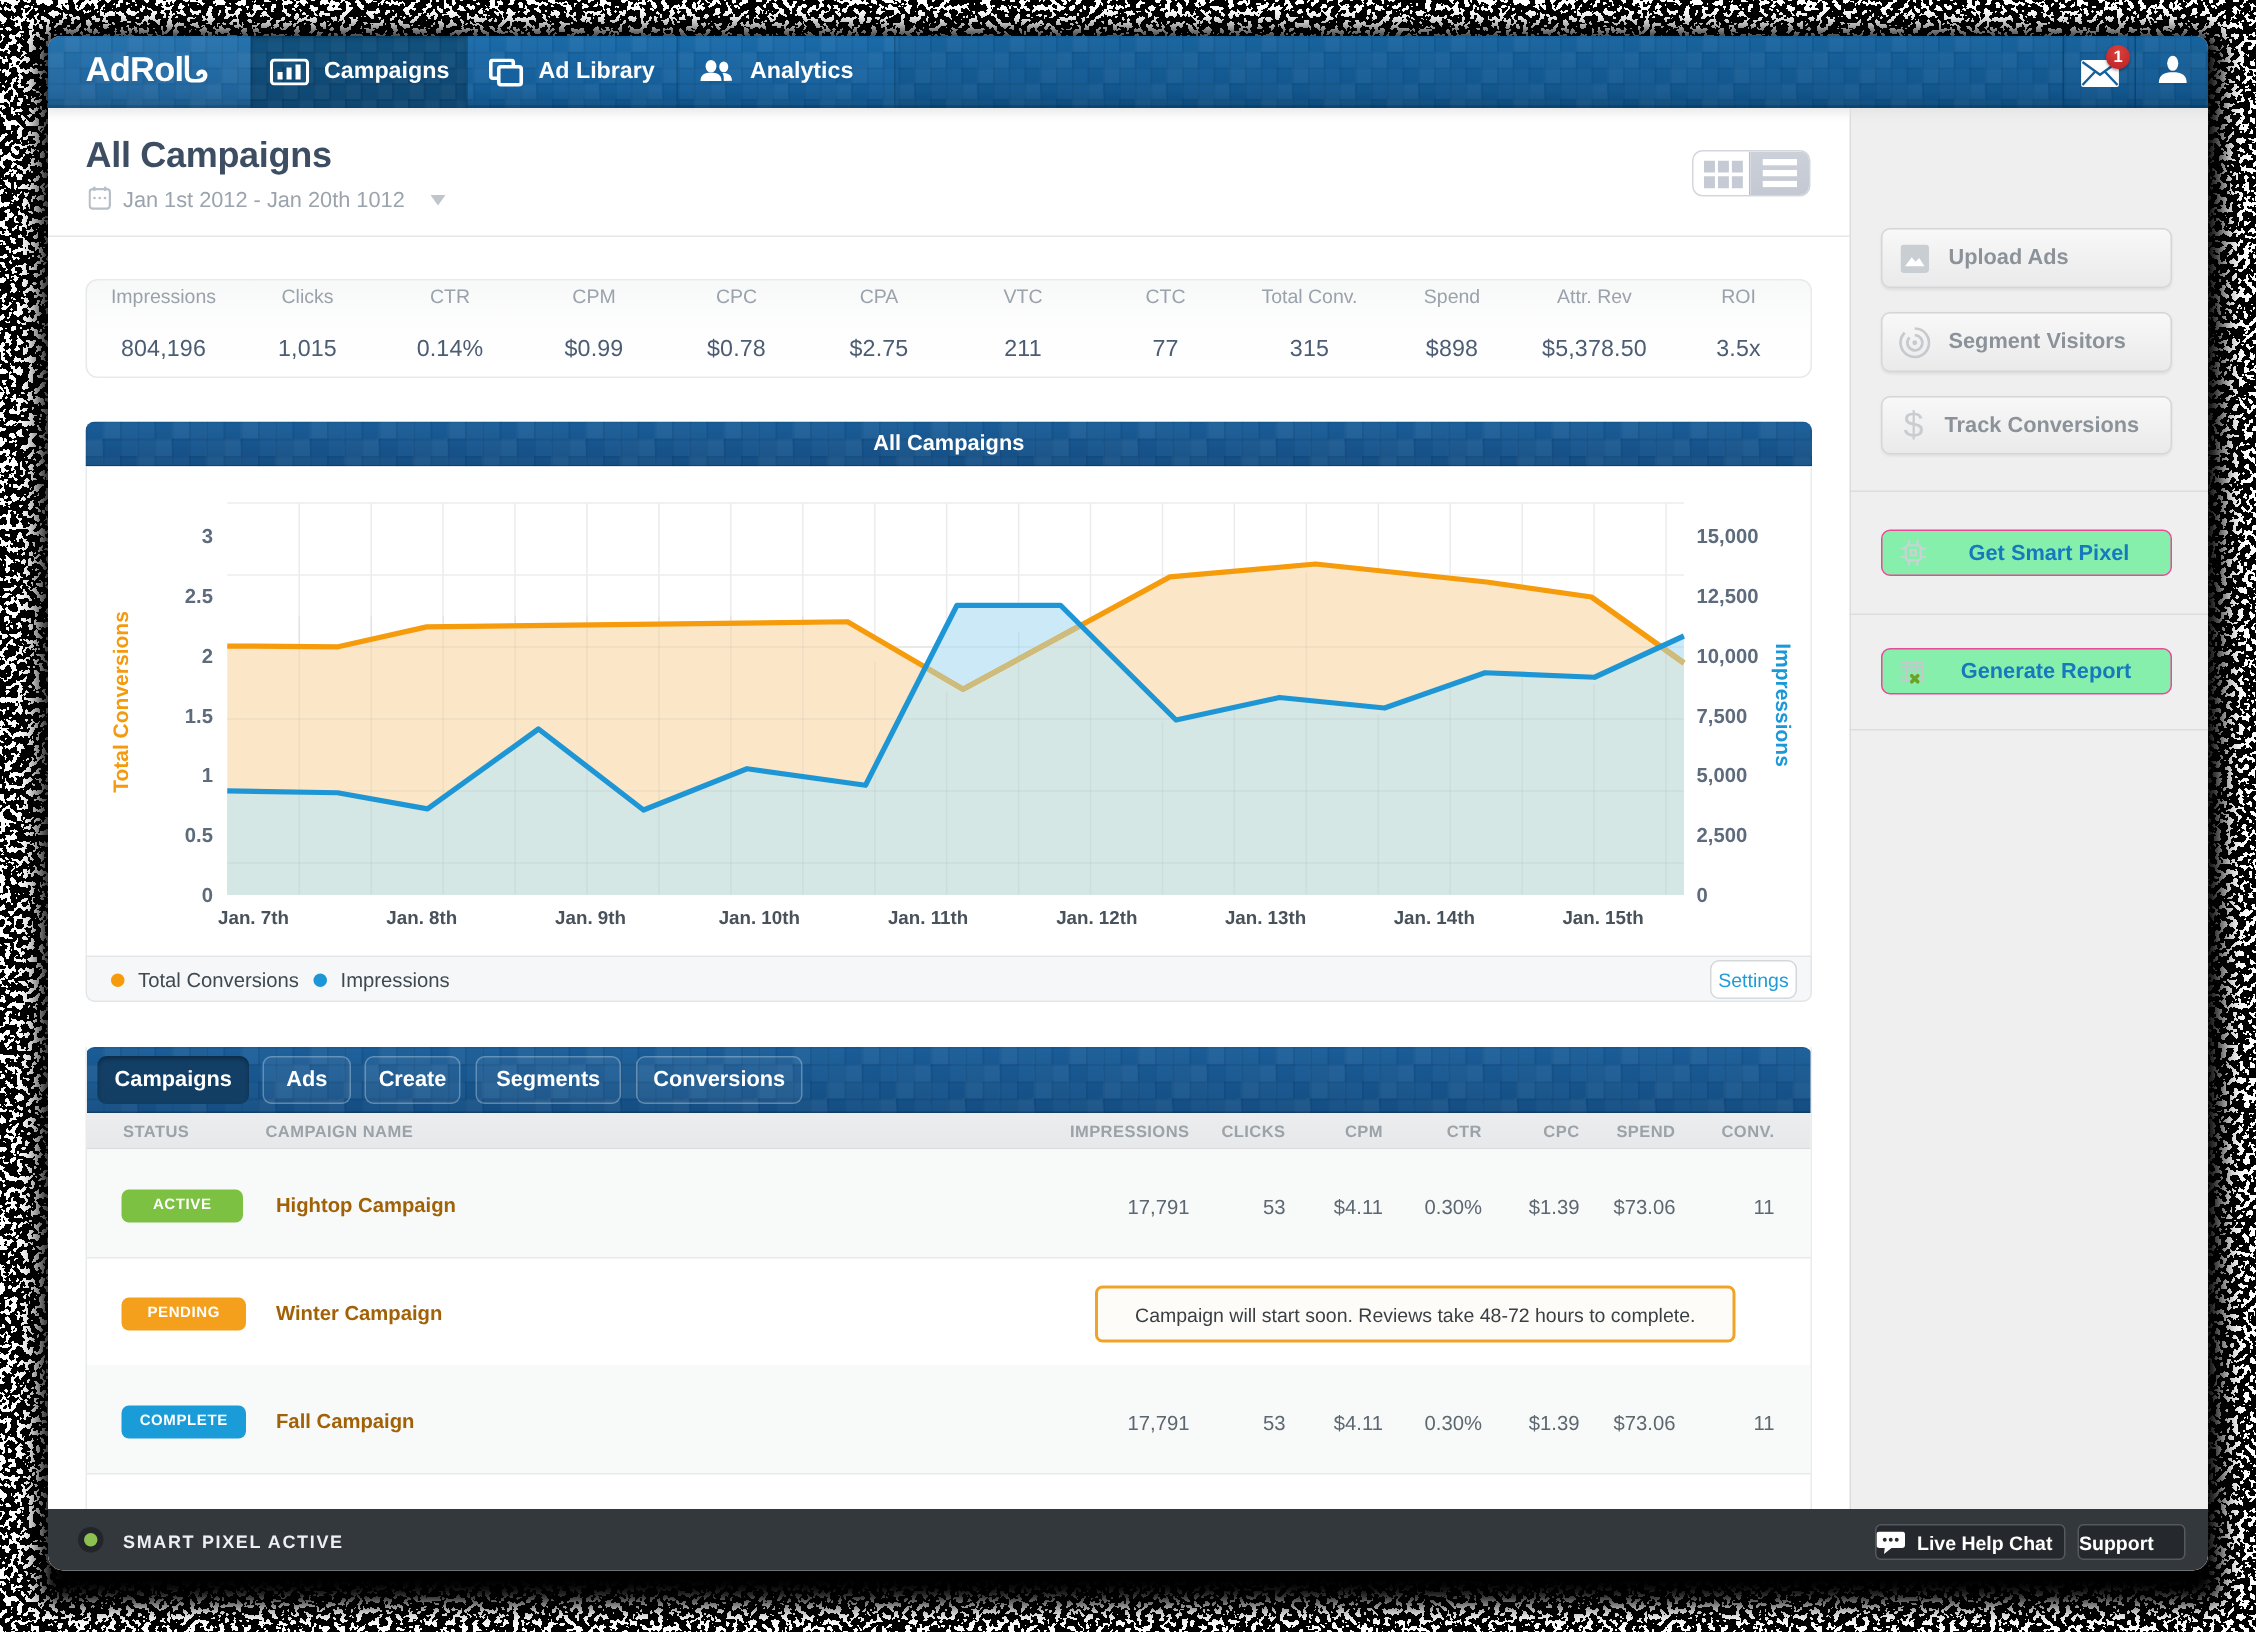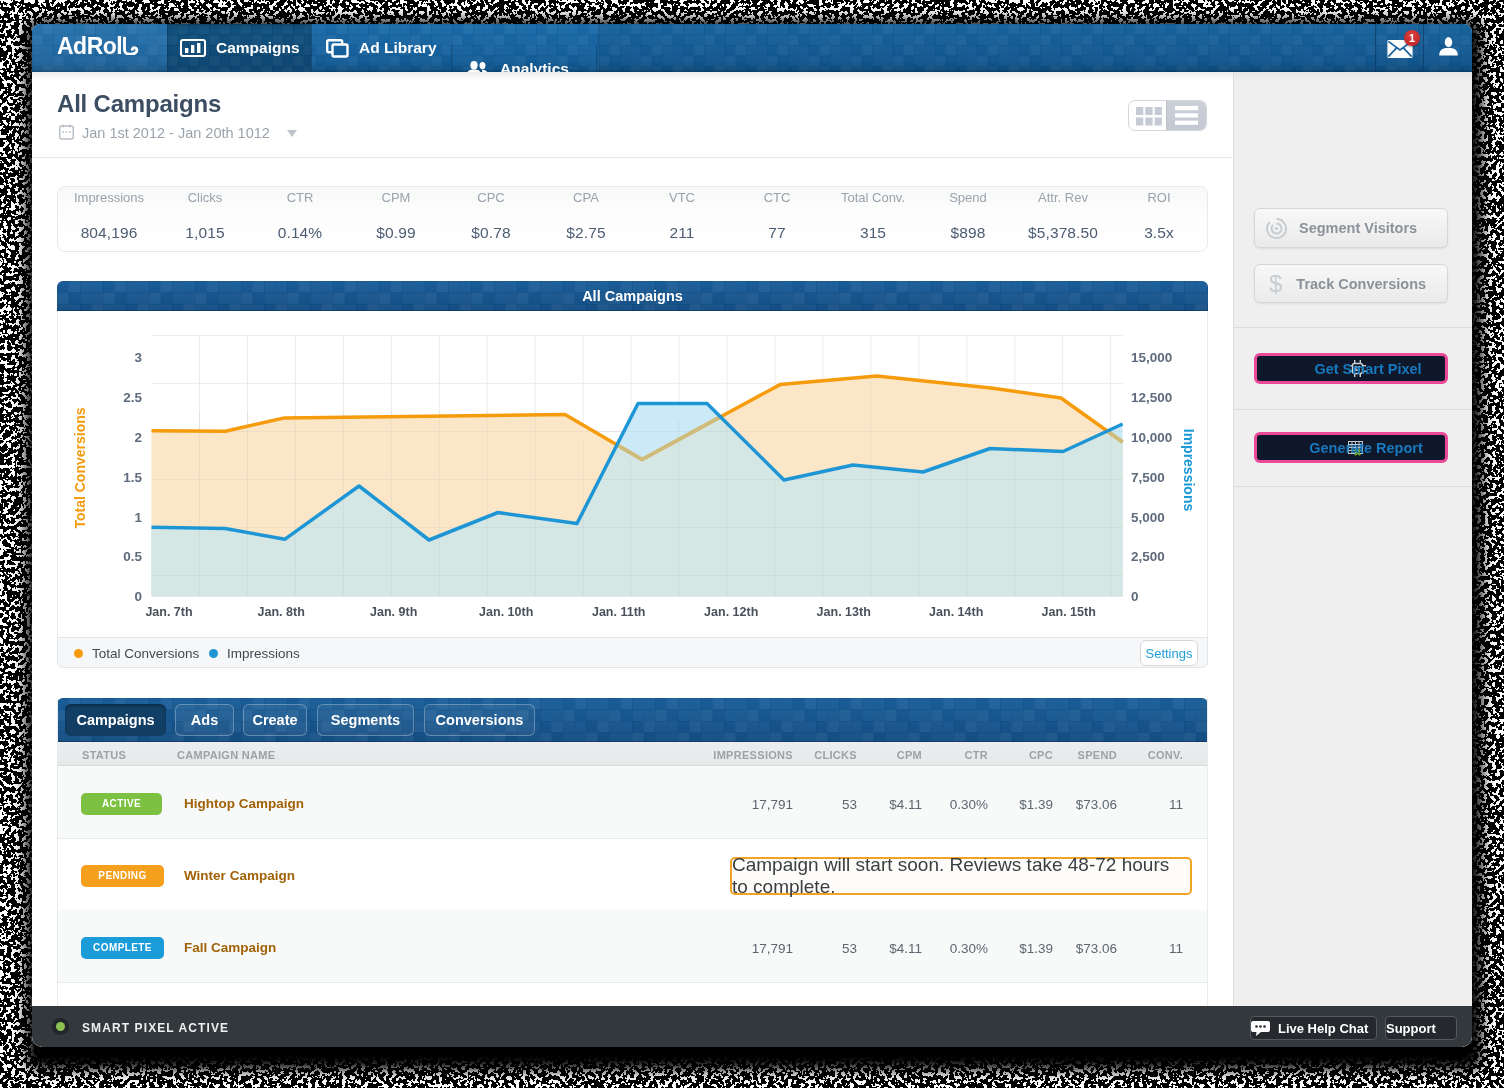--- a/index.html
+++ b/index.html
@@ -22,21 +22,21 @@
   .navtab { position:absolute; top:0; height:48px; display:flex; align-items:center; color:#fff; font-weight:bold; font-size:15.5px; }
   #tab-campaigns { left:135px; width:144px; background:
       repeating-conic-gradient(rgba(255,255,255,.03) 0% 25%, rgba(255,255,255,0) 25% 50%),
       linear-gradient(90deg, rgba(5,40,70,.22) 0 1px, rgba(5,40,70,0) 1px),
       linear-gradient(180deg, rgba(5,40,70,.22) 0 1px, rgba(5,40,70,0) 1px),
       linear-gradient(180deg,#11527f 0%, #0e4672 100%);
     background-size:21px 21px, 10.5px 10.5px, 10.5px 10.5px, 100% 100%;
     box-shadow: inset 0 2px 4px rgba(0,0,0,.15);
   }
   #tab-adlibrary { left:279px; width:140px; border-left:1px solid rgba(10,60,100,.5); }
-  #tab-analytics { left:419px; width:146px; border-left:1px solid rgba(10,60,100,.5); border-right:1px solid rgba(10,60,100,.5);margin-top:21px; }
+  #tab-analytics { left:419px; width:146px; border-left:1px solid rgba(10,60,100,.5); border-right:1px solid rgba(10,60,100,.5); }
   .navdiv { position:absolute; top:0; width:1px; height:48px; background:rgba(9,55,95,.65); }
   #logo { position:absolute; left:25px; top:9px; color:#fff; font-weight:bold; font-size:23px; letter-spacing:-0.5px; }
 
   
   #main { position:absolute; left:0; top:48px; width:1201px; height:934px; background:linear-gradient(180deg,#ebebeb 0,#fbfbfb 6px,#ffffff 10px); }
   #pagetitle { position:absolute; left:25px; top:66px; font-size:24px; font-weight:bold; color:#3d4e63; letter-spacing:-0.2px; }
   #daterow { position:absolute; left:27px; top:100px; height:18px; color:#9ba3ac; font-size:14.5px; }
   #toggle { position:absolute; left:1096px; top:76px; width:79px; height:31px; border:1px solid #d3d7dc; border-radius:7px; background:#fff; }
   #toggle .seg2 { position:absolute; right:0; top:0; width:40px; height:29px; background:linear-gradient(180deg,#ccd0d9,#c3c8d2); border-radius:0 6px 6px 0; border-left:1px solid #b9bec9; }
   #hdrline { position:absolute; left:0; top:133px; width:1201px; height:1px; background:#e4e6e8; }
@@ -80,21 +80,21 @@
   .rowline { position:absolute; left:-1px; width:1151px; height:1px; background:#e7e9ea; }
   .badge { position:absolute; left:24px; top:27px; height:22px; border-radius:5px; color:#fff; font-size:10px; font-weight:bold; letter-spacing:0.4px; text-align:center; line-height:22px; }
   .cname { position:absolute; left:127px; top:30px; font-size:13.5px; font-weight:bold; color:#a16207; }
   .num { position:absolute; top:31px; font-size:13.5px; color:#5c6770; text-align:right; }
 
   
   #sidebar { position:absolute; left:1201px; top:48px; width:239px; height:934px; background:linear-gradient(180deg,#e6e6e6 0,#eeeeee 8px,#efefef 12px); border-left:1px solid #dcdddd; }
   .sbtn { position:absolute; left:21px; width:194px; border-radius:6px; display:flex; align-items:center; }
   .sbtn .txt { font-size:14.5px; font-weight:bold; white-space:nowrap; }
   .graybtn { background:linear-gradient(180deg,#f8f8f8,#eaeaea); border:1px solid #d4d6d8; box-shadow:0 1px 2px rgba(0,0,0,0.08); color:#8b9299; }
-  .whitebtn { background:#0f172a; border:3px solid #ec4899; color:#1779bd;justify-content:center; }
+  .whitebtn { background:#86efac; border:1px solid #ec4899; color:#1779bd; }
   .sbdiv { position:absolute; left:0px; width:239px; height:1px; background:#dddddd; }
 
   
   #footer { position:absolute; left:0; top:982px; width:1440px; height:41px; background:#33383d; border-radius:0 0 10px 10px; }
   #footer .fbtn { position:absolute; top:10px; height:24px; background:#25282c; border:1px solid #55595e; border-radius:4px;
      color:#fff; font-size:13px; font-weight:bold; display:flex; align-items:center; }
 </style>
 </head>
 <body>
 <svg id="noise" width="1504" height="1088">
@@ -391,38 +391,45 @@
       <div class="num" style="left:775px;width:90px">$4.11</div>
       <div class="num" style="left:841px;width:90px">0.30%</div>
       <div class="num" style="left:906px;width:90px">$1.39</div>
       <div class="num" style="left:970px;width:90px">$73.06</div>
       <div class="num" style="left:1036px;width:90px">11</div>
     </div>
     <div class="rowline" style="top:140px"></div>
     <div class="row" style="top:140px">
       <div class="badge" style="width:83px;background:#f4a01c">PENDING</div>
       <div class="cname">Winter Campaign</div>
-      <div style="position:absolute;left:673px;top:19px;width:462px;height:38px;background:#fdfcf8;border:2px solid #f0a325;border-radius:5px;color:#3a3f44;font-size:19px;display:flex;align-items:center;justify-content:center">Campaign will start soon. Reviews take 48-72 hours to complete.</div>
+      <div style="position:absolute;left:673px;top:19px;width:427px;height:38px;background:#fdfcf8;border:2px solid #f0a325;border-radius:5px;color:#3a3f44;font-size:13px;display:flex;align-items:center;justify-content:center">Campaign will start soon. Reviews take 48-72 hours to complete.</div>
     </div>
     <div class="rowline" style="top:212px"></div>
     <div class="row alt" style="top:212px">
       <div class="badge" style="width:83px;background:#199cd8">COMPLETE</div>
       <div class="cname">Fall Campaign</div>
       <div class="num" style="left:646px;width:90px">17,791</div>
       <div class="num" style="left:710px;width:90px">53</div>
       <div class="num" style="left:775px;width:90px">$4.11</div>
       <div class="num" style="left:841px;width:90px">0.30%</div>
       <div class="num" style="left:906px;width:90px">$1.39</div>
       <div class="num" style="left:970px;width:90px">$73.06</div>
       <div class="num" style="left:1036px;width:90px">11</div>
     </div>
     <div class="rowline" style="top:284px"></div>
   </div>
 
   <div id="sidebar"></div>
+  <div class="sbtn graybtn" style="left:1222px;top:128px;height:40px">
+    <svg width="19" height="19" viewBox="0 0 19 19" style="margin-left:12px">
+        <rect width="19" height="19" rx="2.5" fill="#c9ced3"></rect>
+        <path d="M3 14.5 L7.5 8.5 L10 11.5 L12.5 9 L16 14.5 Z" fill="#fff"></path>
+      </svg>
+    <span class="txt" style="margin-left:13px">Upload Ads</span>
+  </div>
   <div class="sbtn graybtn" style="left:1222px;top:184px;height:40px">
     <svg width="21" height="21" viewBox="0 0 21 21" style="margin-left:11px">
         <g fill="none" stroke="#c5cace" stroke-width="1.8">
           <path d="M10.5 1 A9.5 9.5 0 1 1 3.8 3.8"></path>
           <path d="M10.5 5.5 A5 5 0 1 1 7 7"></path>
         </g>
         <circle cx="10.5" cy="10.5" r="1.6" fill="#c5cace"></circle>
       </svg>
     <span class="txt" style="margin-left:12px">Segment Visitors</span>
   </div>

